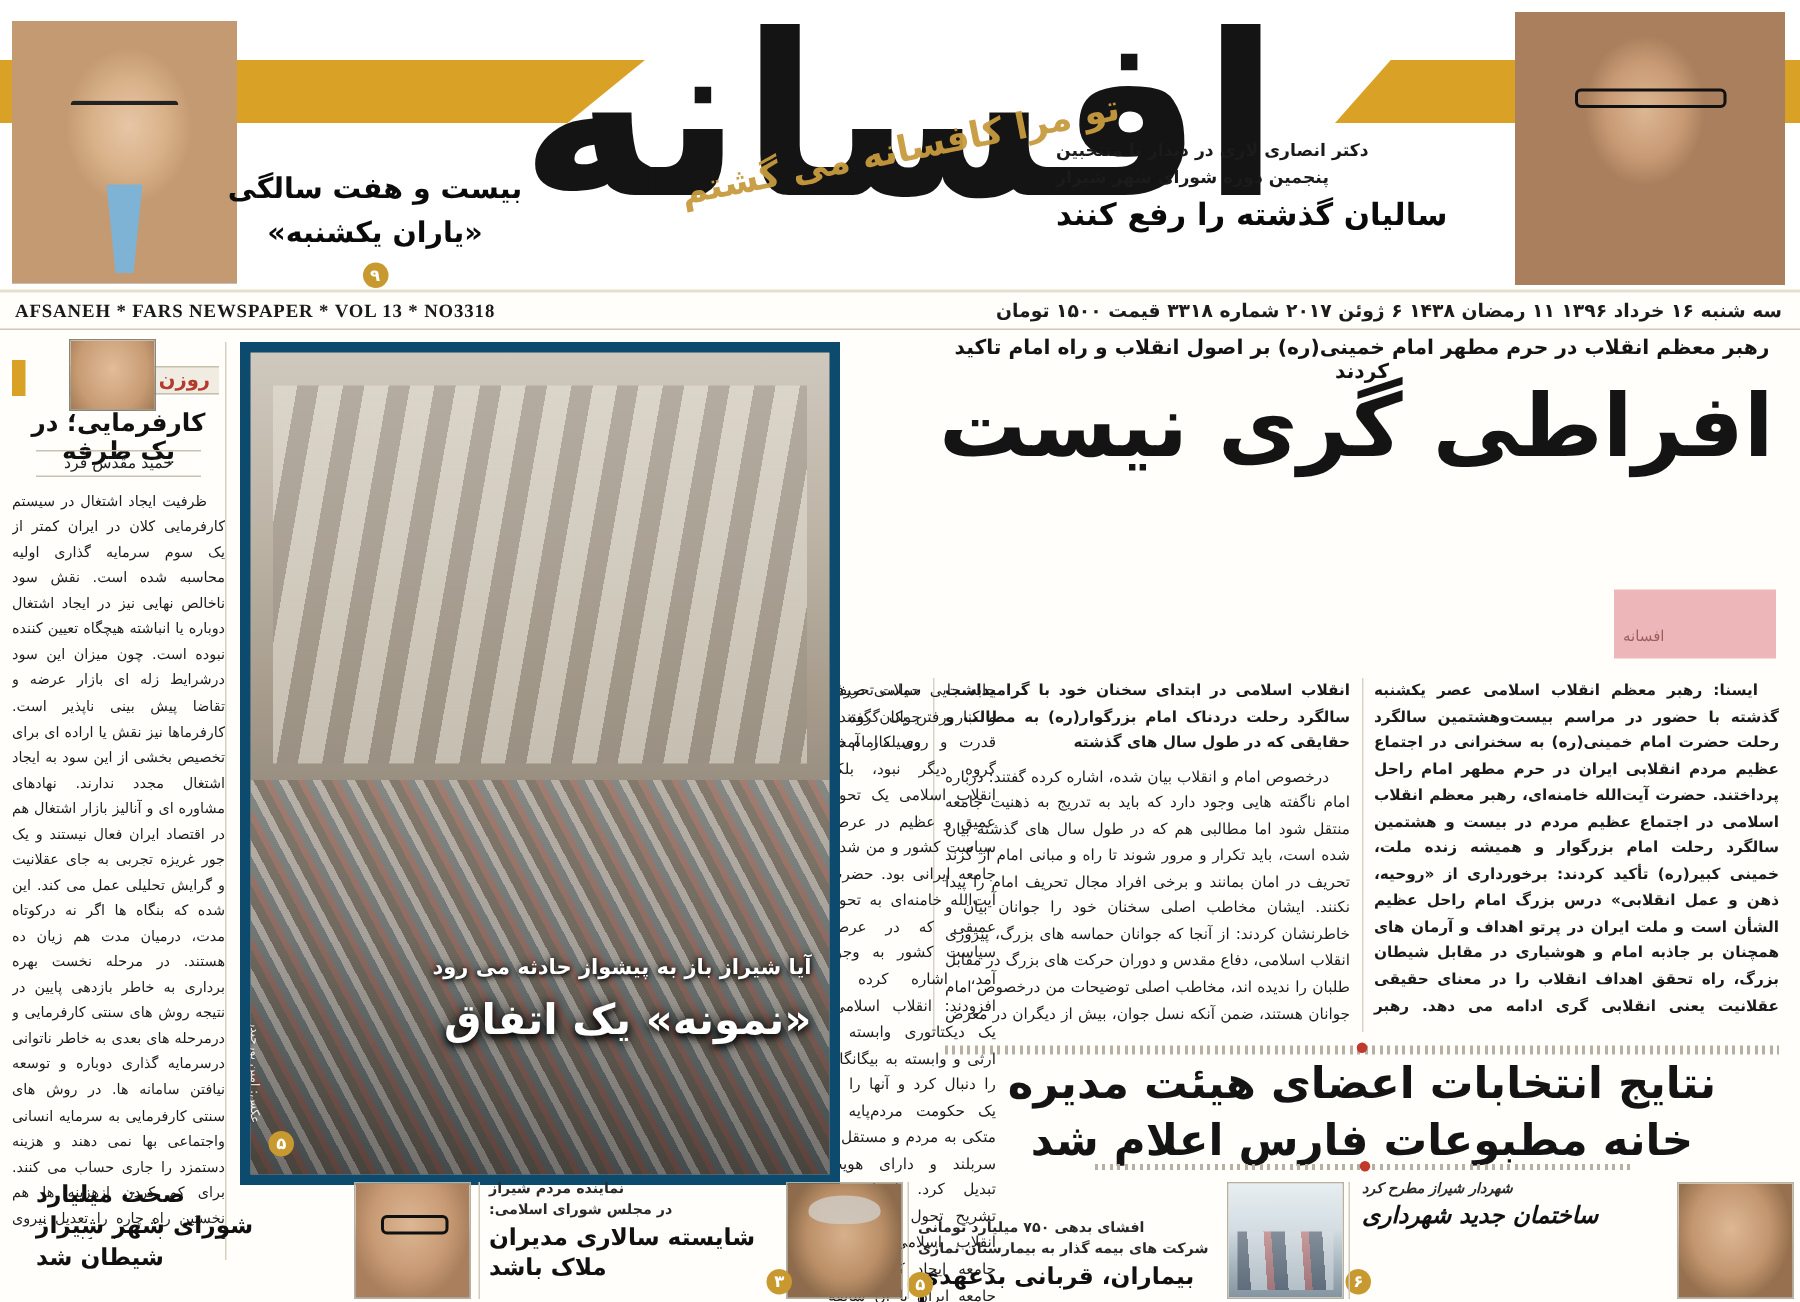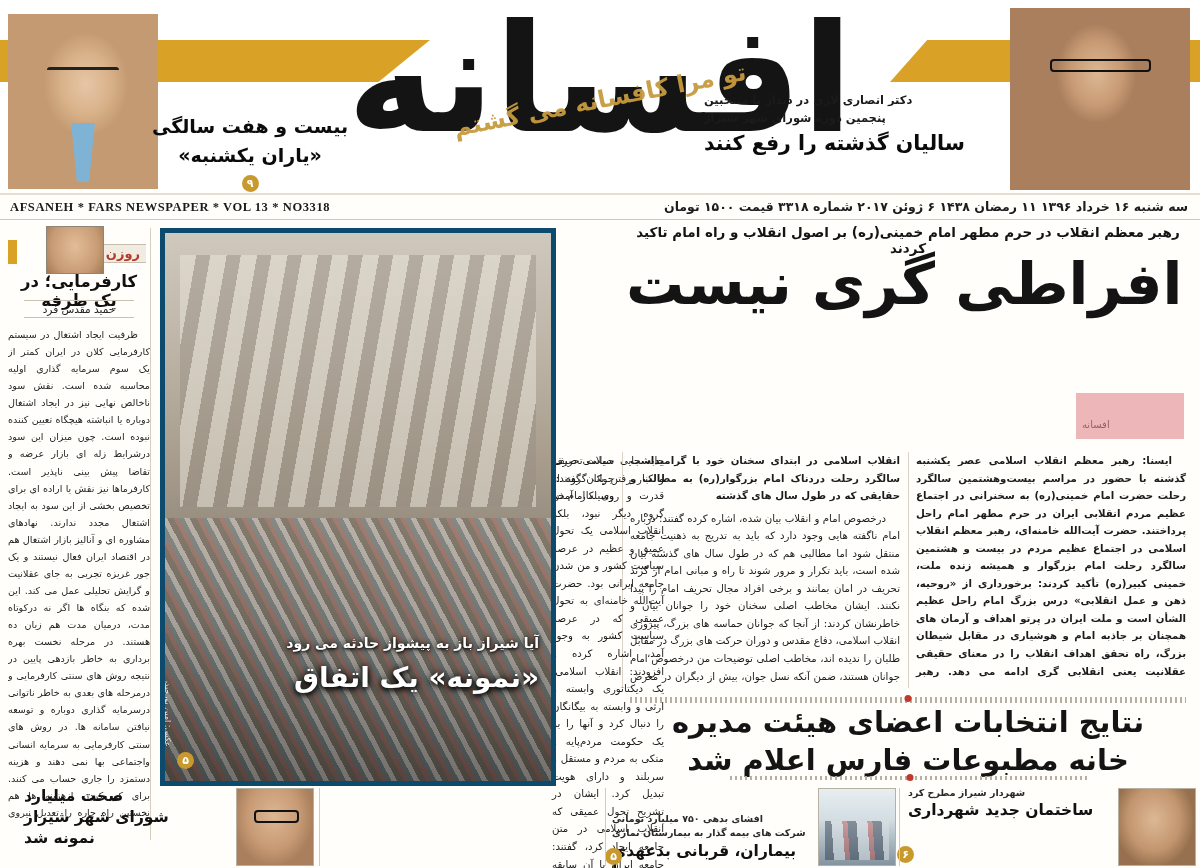--- a/index.html
+++ b/index.html
@@ -105,21 +105,21 @@
 
   .head2{position:absolute;right:14px;top:704px;width:556px;text-align:center;}
   .head2 .h{font-size:29px;font-weight:bold;color:#141414;line-height:1.3;white-space:nowrap;}
   .head2-rule{position:absolute;right:110px;top:776px;width:360px;height:4px;
      background:repeating-linear-gradient(90deg,#b7b0a2 0 2px,transparent 2px 5px);}
   .head2-rule:after{content:"";position:absolute;left:50%;top:-2px;transform:translateX(-50%);
      width:7px;height:7px;background:#c0392b;border-radius:50%;}
 
   
   .mainphoto{position:absolute;left:160px;top:228px;width:386px;height:548px;
-     border:5px solid #0c4a6e;overflow:hidden;background:#9b948a;}
+     border:7px solid #0c4a6e;overflow:hidden;background:#9b948a;}
   .capwrap{position:absolute;left:0;bottom:0;width:100%;height:160px;
      background:linear-gradient(180deg,rgba(0,0,0,0) 0%,rgba(0,0,0,.08) 45%,rgba(0,0,0,.18) 100%);}
   .cap-kicker{position:absolute;right:12px;top:14px;font-size:14px;font-weight:bold;color:#fff;
      text-shadow:0 1px 3px #000,0 0 6px #000;white-space:nowrap;}
   .cap-main{position:absolute;right:12px;top:40px;font-size:28px;font-weight:bold;color:#fff;
      text-shadow:0 2px 5px #000,0 0 10px #000;white-space:nowrap;letter-spacing:-1px;}
   .cap-badge{position:absolute;left:12px;bottom:12px;}
   .photo-credit{position:absolute;left:-2px;bottom:34px;writing-mode:vertical-rl;
      font-size:8px;color:#fff;text-shadow:0 1px 2px #000;opacity:.9;}
 
@@ -149,21 +149,21 @@
   .bottom{position:absolute;left:0;top:784px;width:1200px;height:84px;}
   .bcell{position:absolute;top:0;height:84px;}
   .bcell .bphoto{position:absolute;top:4px;width:76px;height:76px;border:1px solid #b8b0a0;overflow:hidden;}
   .bcell .btxt{position:absolute;top:2px;text-align:left;direction:rtl;}
   .bcell .bk{font-size:9.5px;font-weight:bold;color:#2a2a2a;line-height:1.5;display:block;text-align:left;}
   .bcell .bh{font-size:15.5px;font-weight:bold;color:#111;line-height:1.35;white-space:nowrap;text-align:left;}
   .bcell .badge{position:absolute;}
 
   .b1{right:0;width:300px;}
   .b1 .bphoto{right:4px;}
-  .b1 .btxt{right:86px;width:206px;}
+  .b1 .btxt{right:86px;width:206px;font-style:italic;}
   .b2{right:302px;width:290px;}
   .b2 .bphoto{right:2px;}
   .b2 .btxt{right:84px;width:202px;margin-top:26px;}
   .b3{right:596px;width:282px;}
   .b3 .bphoto{right:2px;}
   .b3 .btxt{right:84px;width:194px;}
   .b4{right:882px;width:300px;}
   .b4 .bphoto{right:4px;}
   .b4 .btxt{right:88px;width:206px;}
 
@@ -283,29 +283,41 @@
         </div>
       <div class="btxt">
         <span class="bk">افشای بدهی ۷۵۰ میلیارد تومانی</span>
         <span class="bk">شرکت های بیمه گذار به بیمارستان نمازی</span>
         <div class="bh">بیماران، قربانی بدعهدی</div>
         <div class="bh">بیمه ها</div>
       </div>
       <span class="badge" style="right:276px;top:64px;">۵</span>
     </div>
 
+    <div class="bcell b3">
+      <div class="bphoto">
+          <div class="ph ph-old"></div>
+        </div>
+      <div class="btxt">
+        <span class="bk">نماینده مردم شیراز</span>
+        <span class="bk">در مجلس شورای اسلامی:</span>
+        <div class="bh">شایسته سالاری مدیران</div>
+        <div class="bh">ملاک باشد</div>
+      </div>
+      <span class="badge" style="right:76px;top:62px;">۳</span>
+    </div>
 
     <div class="bcell b4">
       <div class="bphoto">
           <div class="ph ph-man-b"></div>
         </div>
       <div class="btxt">
         <div class="bh">صحت میلیارد</div>
         <div class="bh">شورای شهر شیراز</div>
-        <div class="bh">نمونه شد</div>
+        <div class="bh">شیطان شد</div>
       </div>
     </div>
 
   </div>
 
   <div class="vdiv" style="right:300px;"></div>
   <div class="vdiv" style="right:594px;"></div>
   <div class="vdiv" style="right:880px;"></div>
 
 </div>

